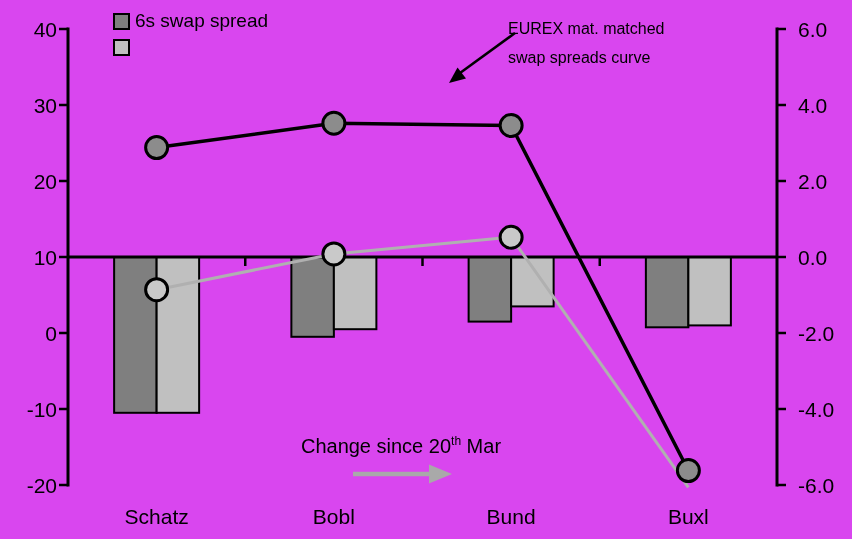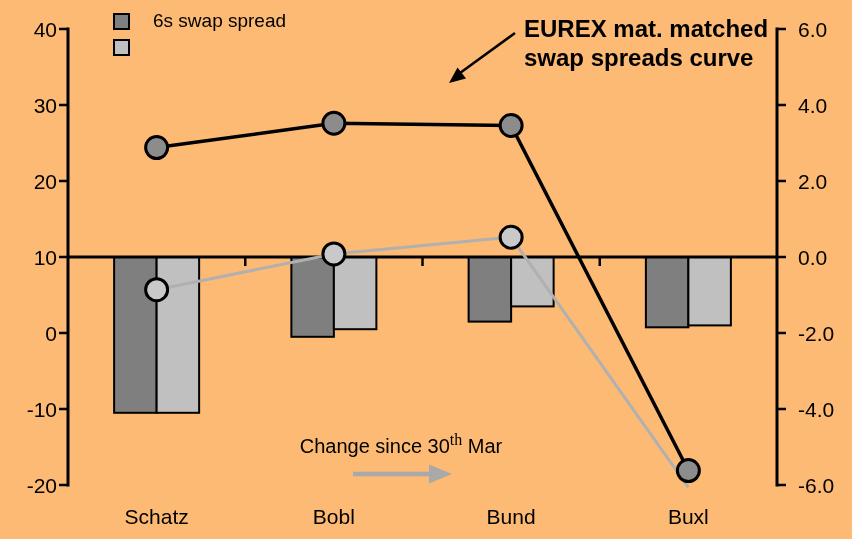--- a/index.html
+++ b/index.html
@@ -1,38 +1,38 @@
 <!DOCTYPE html>
 <html><head>
 <meta charset="utf-8">
 <style>
   html, body { margin: 0; padding: 0; background: #ffffff; }
   body { font-family: "Liberation Sans", sans-serif; }
   #stage {
     position: relative;
     width: 852px;
     height: 539px;
-    background: #fdba74;
+    background: #d946ef;
     overflow: hidden;
   }
   #chart-svg { position: absolute; left: 0; top: 0; }
   .overlay { position: absolute; color: #000; }
   .legend { left: 113px; top: 10px; }
-  .legend-item { display: flex; align-items: center; margin-bottom: 7px; gap: 18px; }
+  .legend-item { display: flex; align-items: center; margin-bottom: 7px; }
   .swatch {
     display: inline-block;
     width: 13px; height: 13px;
     border: 2.5px solid #000;
     margin-right: 5px;
     flex: 0 0 auto;
   }
   .legend-label { font-size: 19px; line-height: 22px; white-space: nowrap; }
-  .curve-note { left: 524px; top: 14px; font-size: 24px; line-height: 29px; white-space: nowrap; font-weight: bold; }
+  .curve-note { left: 508px; top: 14px; font-size: 16px; line-height: 29px; white-space: nowrap; }
   .change-note { left: 270px; top: 435px; width: 262px; text-align: center; font-size: 20px; white-space: nowrap; }
-  .change-note sup { font-size: 16px; vertical-align: super; line-height: 0; font-family: Liberation Serif, serif; }
+  .change-note sup { font-size: 12px; vertical-align: super; line-height: 0; }
   .axis-label { font-size: 21px; fill: #000; }
   .cat-label { font-size: 21px; fill: #000; }
 </style>
 </head>
 <body>
 
 <div id="stage">
 
   <svg id="chart-svg" width="852" height="539" viewBox="0 0 852 539">
       <rect x="114.125" y="257" width="42.5" height="155.79999999999998" fill="#7f7f7f" stroke="#000" stroke-width="2"></rect>
@@ -105,16 +105,16 @@
       <span class="swatch" style="background: rgb(192, 192, 192);"></span>
     </div>
   </div>
 
   <div class="overlay curve-note">
     <div>EUREX mat. matched</div>
     <div>swap spreads curve</div>
   </div>
 
   <div class="overlay change-note">
-    <span>Change since 30</span><sup>th</sup><span> Mar</span>
+    <span>Change since 20</span><sup>th</sup><span> Mar</span>
   </div>
 
 </div>
 
 </body></html>

